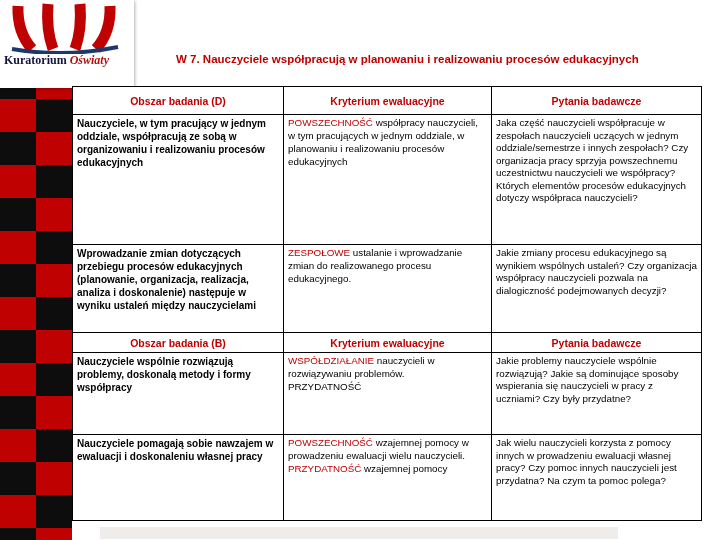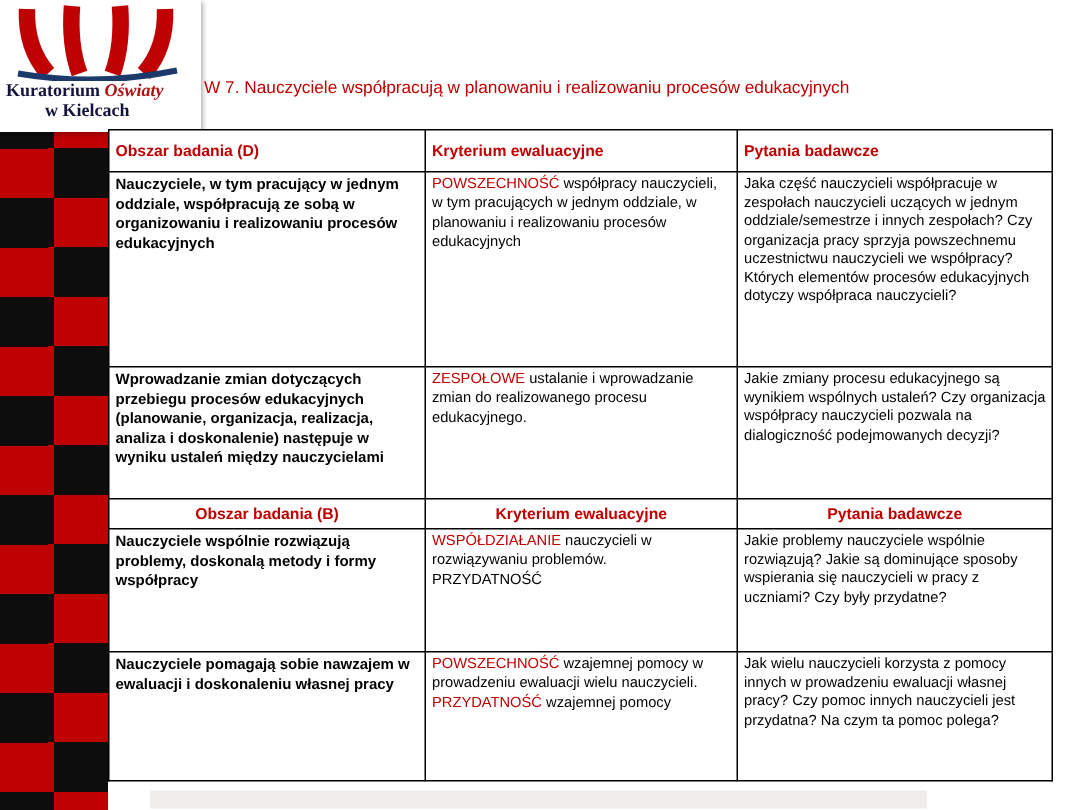--- a/index.html
+++ b/index.html
@@ -18,26 +18,26 @@
     background:#ffffff; box-shadow:1px 1px 3px rgba(0,0,0,.3);
     padding:2px 4px 0 4px;
   }
   .logo-emblem { display:block; }
   .logo-line1 { font-family:"Liberation Serif","DejaVu Serif",serif; font-size:12px; font-weight:bold; color:#14143c; white-space:nowrap; line-height:1.1; }
   .logo-line1 .red { color:#b01111; font-style:italic;margin-top:30px; }
   .logo-line2 { font-family:"Liberation Serif","DejaVu Serif",serif; font-size:12px; font-weight:bold; color:#14143c; padding-left:26px; line-height:1.15; }
 
   .slide-title {
     position:absolute; left:136px; top:53px; width:572px;
-    font-size:11.5px; font-weight:normal; color:#c00000;
+    font-size:11.5px; font-weight:bold; color:#c00000;padding-left:40px;
   }
 
   .grid { position:absolute; left:72px; top:86px; width:629px; border-collapse:collapse; table-layout:fixed; background:#fff; }
   .grid th, .grid td { border:1px solid #000; vertical-align:top; padding:2px 4px; overflow:hidden; }
-  tr.hd th  { color:#c00000; font-size:10.5px; text-align:left; vertical-align:middle; }
+  tr.hd th  { color:#c00000; font-size:10.5px; text-align:center; vertical-align:middle; }
   tr.hd2 th { color:#c00000; font-size:10.5px; text-align:center;  vertical-align:middle; }
   .c1 { font-weight:bold; font-size:10px;  line-height:1.3;  color:#000; }
   .c2 { font-size:9.8px; line-height:1.32; color:#000; }
   .c3 { font-size:9.8px; line-height:1.28; color:#000; }
   .kw { color:#c00000; }
   .blk { display:block; }
 
   .footer-bar { position:absolute; left:100px; top:527px; width:518px; height:12px; background:#efecea; }
 </style>
 </head>
@@ -49,21 +49,20 @@
 
   <div class="logo-card">
     <svg class="logo-emblem" width="126" height="52" viewBox="0 0 126 52">
       <path d="M14 4 Q13 30 28 47" stroke="#c00101" stroke-width="11" fill="none"></path>
       <path d="M44 2 Q42 28 49 47" stroke="#c00101" stroke-width="11" fill="none"></path>
       <path d="M76 2 Q78 28 71 47" stroke="#c00101" stroke-width="11" fill="none"></path>
       <path d="M106 4 Q107 30 92 47" stroke="#c00101" stroke-width="11" fill="none"></path>
       <path d="M8 47 Q60 56 114 45" stroke="#1b3a6b" stroke-width="4" fill="none"></path>
     </svg>
     <div class="logo-line1"><span>Kuratorium </span><span class="red">Oświaty</span></div>
-    <div class="logo-line2">w Kielcach</div>
   </div>
 
   <div class="slide-title">W 7. Nauczyciele współpracują w planowaniu i realizowaniu procesów edukacyjnych</div>
 
   <table class="grid">
     <colgroup>
       <col style="width:211px">
         <col style="width:208px">
         <col style="width:210px">
     </colgroup>

